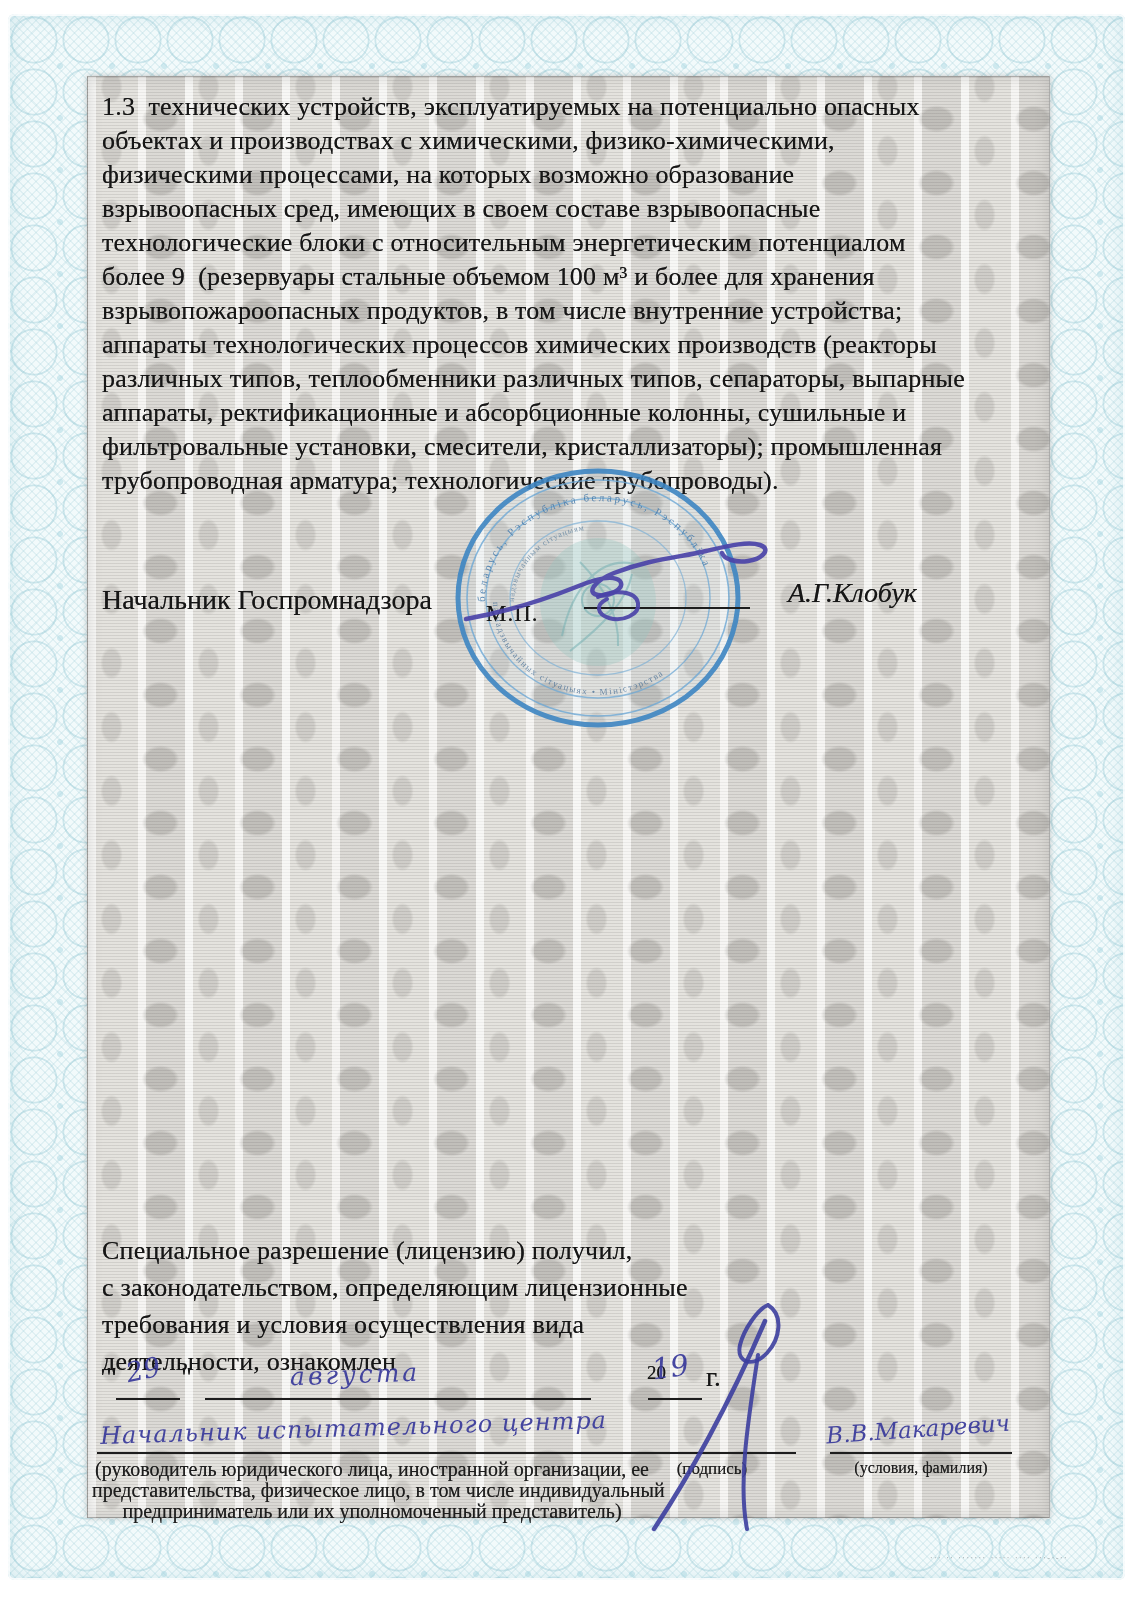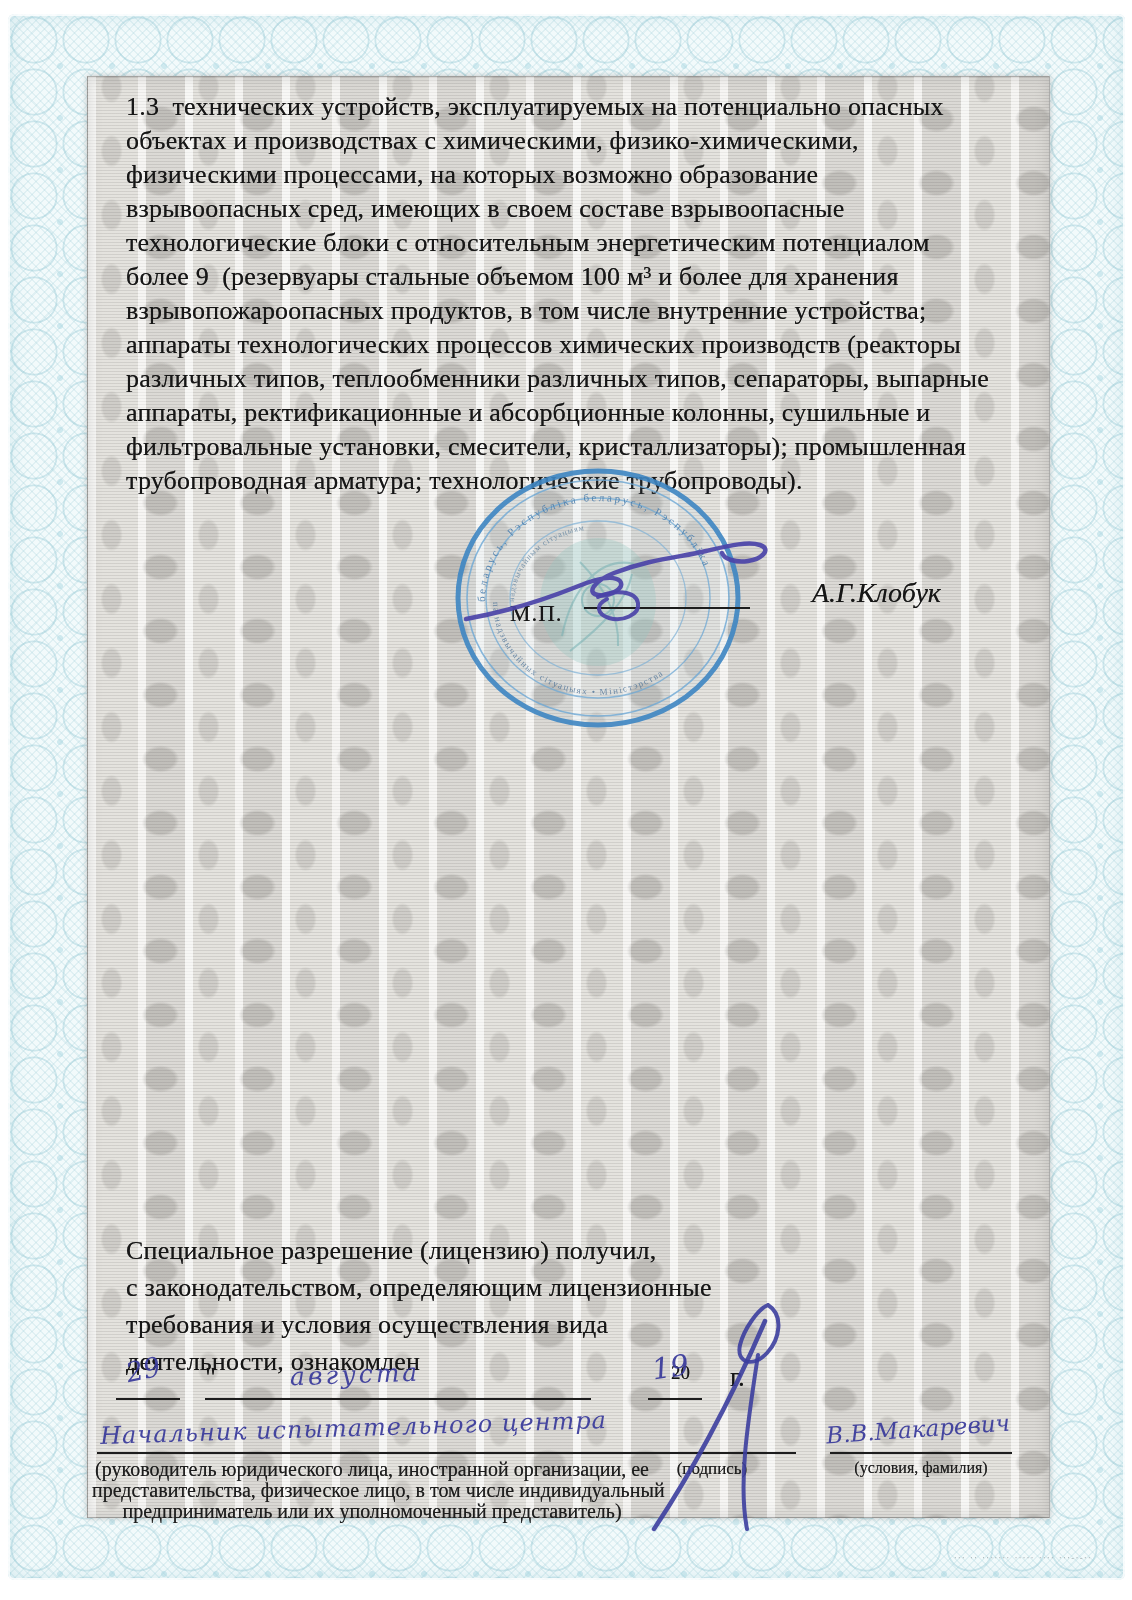--- a/index.html
+++ b/index.html
@@ -31,21 +31,21 @@
     background-image:
       radial-gradient(ellipse 26px 19px at 50% 50%, rgba(88,85,80,.20) 0 55%, rgba(88,85,80,0) 72%),
       radial-gradient(ellipse 17px 25px at 50% 50%, rgba(88,85,80,.15) 0 50%, rgba(88,85,80,0) 66%),
       repeating-linear-gradient(90deg, rgba(255,255,255,.55) 0 8px, rgba(138,133,126,.10) 8px 50px, rgba(255,255,255,.45) 50px 58px, rgba(120,115,108,.16) 58px 97px),
       repeating-linear-gradient(180deg, rgba(72,70,66,.13) 0 1px, rgba(255,255,255,0) 1px 3px);
     background-size:97px 64px,97px 64px,auto,auto;
     background-position:24px 10px,72px 42px,0 0,0 0;
     border:1px solid rgba(85,85,85,.45);
     box-shadow:0 0 6px rgba(90,90,90,.35), inset 0 0 14px rgba(105,105,105,.22);
   }
-  .txt{position:absolute;color:#161616;white-space:pre;text-shadow:0 0 .4px rgba(10,10,10,.65);margin-left:24px;}
+  .txt{position:absolute;color:#161616;white-space:pre;text-shadow:0 0 .4px rgba(10,10,10,.65);}
   .clause{left:102px;top:90px;font-size:26px;line-height:34px;letter-spacing:.2px;}
   .pos-label{left:102px;top:584px;font-size:28px;}
   .mp{left:486px;top:601px;font-size:23px;letter-spacing:1px;}
   .rule{position:absolute;height:2px;background:#1d1d1d;}
   .sig-rule{left:584px;top:607px;width:166px;}
   .approver-name{left:788px;top:577px;font-size:28px;font-style:italic;}
   .ack{left:102px;top:1232px;font-size:26px;line-height:37px;letter-spacing:.2px;}
   
   .hand{
     position:absolute;
@@ -117,20 +117,21 @@
       </text>
       <text font-size="9" letter-spacing="1.5" fill="#55799c" opacity="0.85">
         <textPath href="#arcBottom">па надзвычайных сітуацыях • Міністэрства</textPath>
       </text>
       <text font-size="8" letter-spacing="1" fill="#5e819f" opacity="0.8">
         <textPath href="#arcInner">надзвычайным сітуацыям</textPath>
       </text>
     </svg>
   </div>
 
+  <div class="txt pos-label">Начальник Госпромнадзора</div>
   <div class="txt mp">М.П.</div>
   <div class="rule sig-rule"></div>
   <div class="txt approver-name">А.Г.Клобук</div>
 
   <svg class="inksvg stamp-sig" width="430" height="150" viewBox="0 0 430 150">
     <path d="M 90,101 C 140,92 180,77 200,69 C 222,60 238,57 244,63 C 250,71 232,79 222,77 C 210,75 218,63 238,55 C 274,41 306,39 330,33 C 352,28 372,23 384,27 C 396,31 386,41 372,43 C 360,45 348,41 346,35" fill="none" stroke="#4b43a8" stroke-width="4.5" stroke-linecap="round" opacity="0.92"></path>
     <path d="M 222,79 C 238,71 260,73 262,85 C 264,97 246,104 233,100 C 221,96 219,87 231,81" fill="none" stroke="#4b43a8" stroke-width="4" stroke-linecap="round" opacity="0.92"></path>
   </svg>
 
   <div class="txt ack">Специальное разрешение (лицензию) получил,

